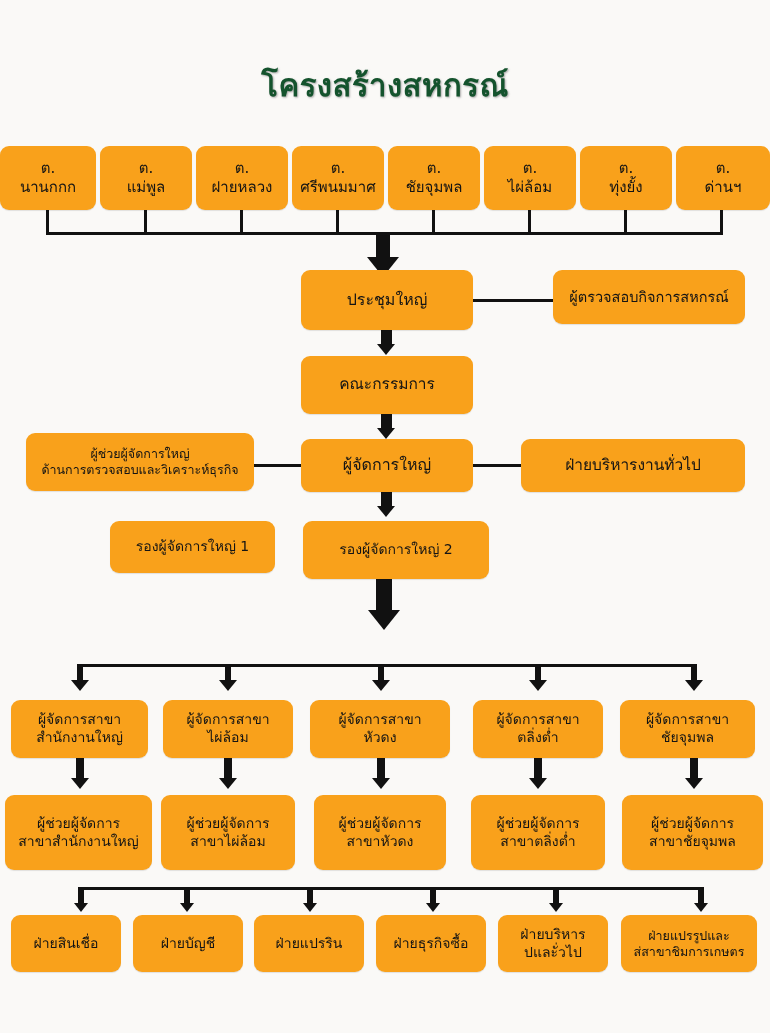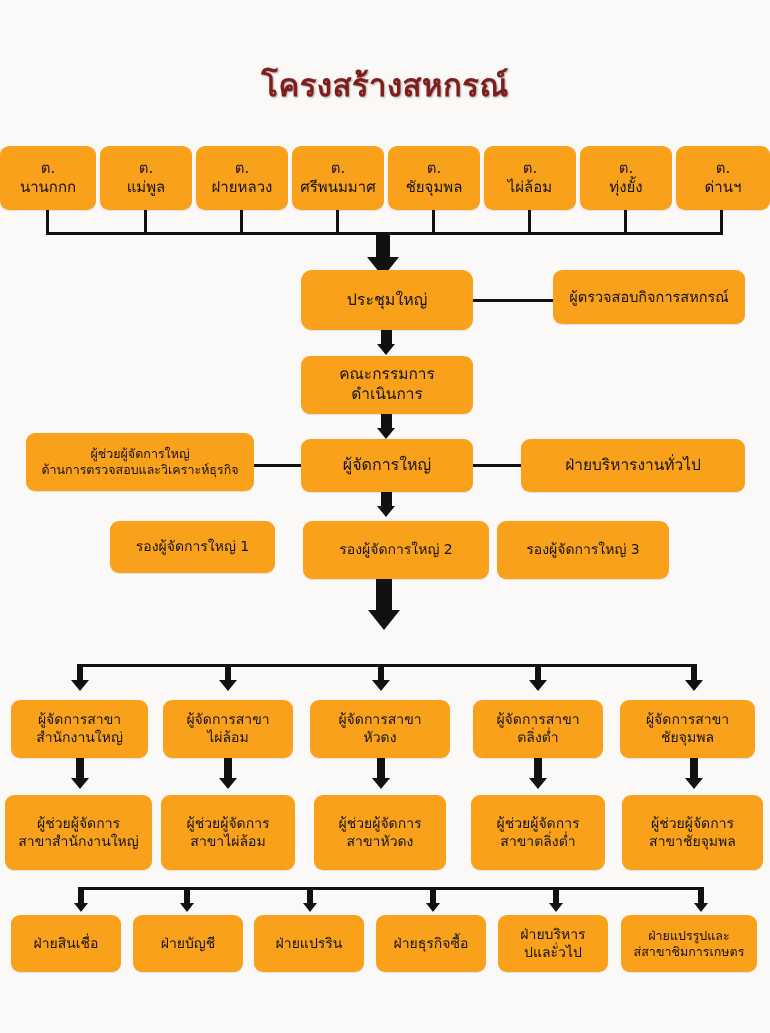--- a/index.html
+++ b/index.html
@@ -22,21 +22,21 @@
 
   
   .title {
     position: absolute;
     left: 0;
     top: 60px;
     width: 770px;
     text-align: center;
     font-size: 31px;
     font-weight: bold;
-    color: #7f1d1d;
+    color: #14532d;
     letter-spacing: 0.5px;
     text-shadow: 1px 1px 2px rgba(140,140,140,0.75);
   }
 
   
   .node {
     position: absolute;
     background: #f9a11b;
     border-radius: 9px;
     box-sizing: border-box;
@@ -154,40 +154,39 @@
   <div class="vline" style="left:432px; top:210px; height:25px;"></div>
   <div class="vline" style="left:528px; top:210px; height:25px;"></div>
   <div class="vline" style="left:624px; top:210px; height:25px;"></div>
   <div class="vline" style="left:720px; top:210px; height:25px;"></div>
 
   <div class="hline" style="left:46px; top:232px; width:677px;"></div>
 
   <div class="arrow-stem" style="left:376px; top:235px; width:14px; height:24px;"></div>
   <div class="arrow-head big" style="left:367px; top:257px;"></div>
 
-  <div class="node" style="left:301px; top:270px; width:172px; height:60px; font-size:16px;border-radius:11px;">
+  <div class="node" style="left:301px; top:270px; width:172px; height:60px; font-size:16px;">
     <span class="lines">
         <span class="l1">ประชุมใหญ่</span>
       </span>
   </div>
 
   <div class="hline" style="left:473px; top:299px; width:81px;"></div>
   <div class="node" style="left:553px; top:270px; width:192px; height:54px; font-size:14.5px;">
     <span class="lines">
         <span class="l1">ผู้ตรวจสอบกิจการสหกรณ์</span>
       </span>
   </div>
 
   <div class="arrow-stem" style="left:381px; top:330px; width:11px; height:16px;"></div>
   <div class="arrow-head" style="left:377px; top:344px;"></div>
 
   <div class="node" style="left:301px; top:356px; width:172px; height:58px; font-size:15.5px;">
     <span class="lines">
       <span class="l1">คณะกรรมการ</span>
-      <span class="l2">ดำเนินการ</span>
     </span>
   </div>
 
   <div class="arrow-stem" style="left:381px; top:414px; width:11px; height:16px;"></div>
   <div class="arrow-head" style="left:377px; top:428px;"></div>
 
   <div class="node tiny" style="left:26px; top:433px; width:228px; height:58px;">
     <span class="lines">
       <span class="l1">ผู้ช่วยผู้จัดการใหญ่</span>
       <span class="l2">ด้านการตรวจสอบและวิเคราะห์ธุรกิจ</span>
@@ -212,25 +211,20 @@
   <div class="arrow-head" style="left:377px; top:506px;"></div>
 
   <div class="node small" style="left:110px; top:521px; width:165px; height:52px;">
     <span class="lines">
         <span class="l1">รองผู้จัดการใหญ่ 1</span>
       </span>
   </div>
   <div class="node small" style="left:303px; top:521px; width:186px; height:58px;">
     <span class="lines">
         <span class="l1">รองผู้จัดการใหญ่ 2</span>
-      </span>
-  </div>
-  <div class="node small" style="left:497px; top:521px; width:172px; height:58px;">
-    <span class="lines">
-        <span class="l1">รองผู้จัดการใหญ่ 3</span>
       </span>
   </div>
 
   <div class="arrow-stem" style="left:376px; top:579px; width:16px; height:33px;"></div>
   <div class="arrow-head big" style="left:368px; top:610px;"></div>
 
   <div class="hline" style="left:77px; top:664px; width:620px;"></div>
   <div class="arrow-stem" style="left:77px;  top:664px; width:6px; height:18px;"></div>
   <div class="arrow-head" style="left:71px;  top:680px;"></div>
   <div class="arrow-stem" style="left:225px; top:664px; width:6px; height:18px;"></div>

